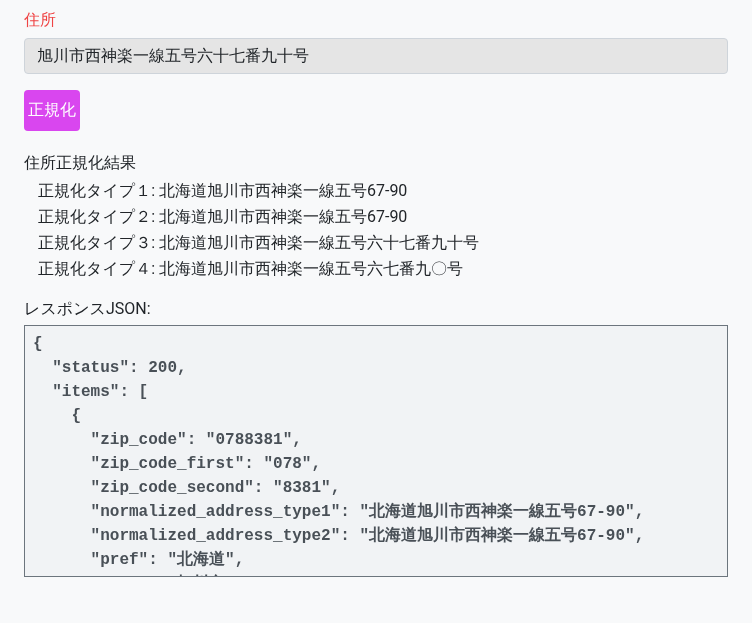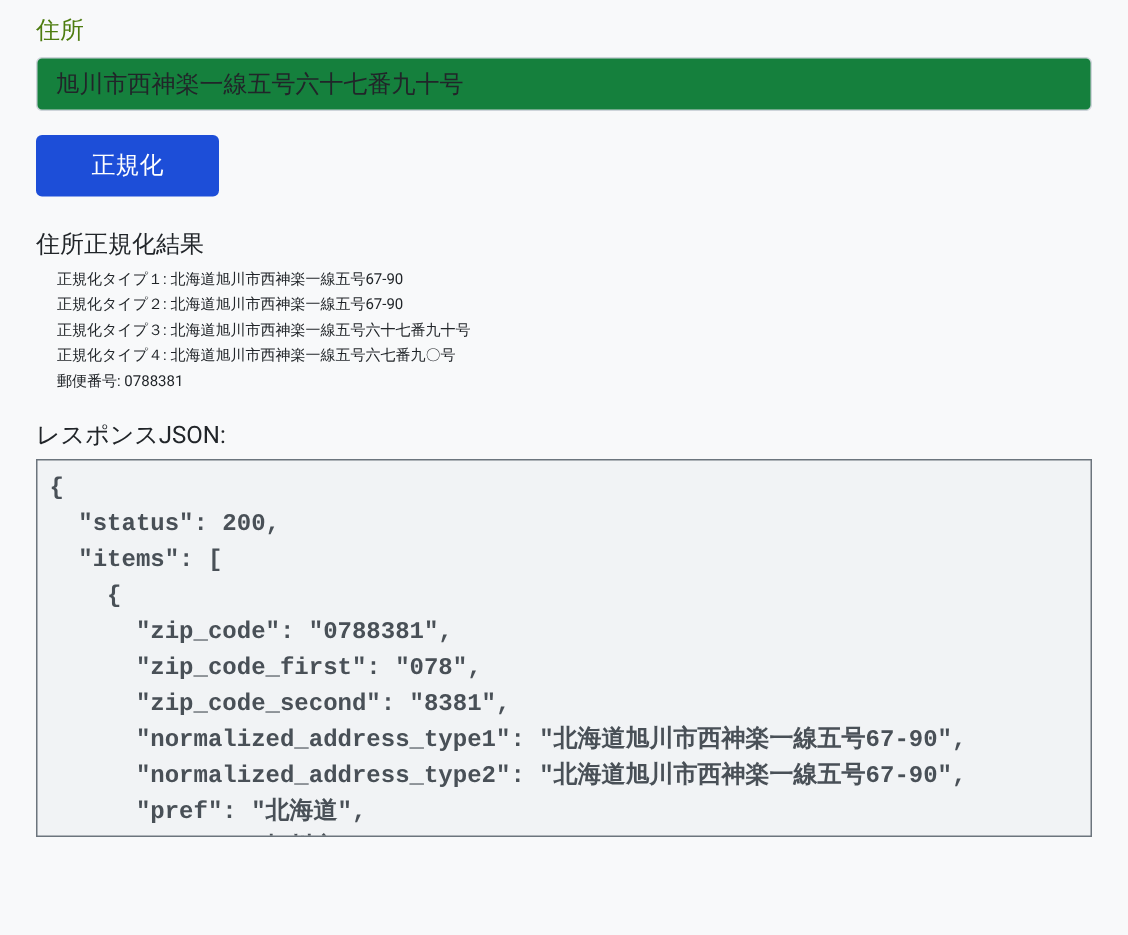--- a/index.html
+++ b/index.html
@@ -11,55 +11,55 @@
     font-family: -apple-system, BlinkMacSystemFont, "Segoe UI", Roboto, "Helvetica Neue", Arial, sans-serif;
     background: #f8f9fa;
     color: #212529;
     font-size: 16px;
     line-height: 1.5;
     padding: 8px 24px 0 24px;
     width: 752px;
   }
   .form-label {
     font-size: 16px;
-    color: #4d7c0f;
+    color: #ef4444;
     margin-bottom: 6px;
     display: block;
   }
   .form-input {
     width: 100%;
     padding: 8px 12px;
     font-size: 16px;
     border: 1px solid #ced4da;
     border-radius: 4px;
-    background: #15803d;
+    background: #e5e5e5;
     color: #212529;
     margin-bottom: 16px;
   }
   .btn-primary {
-    background: #1d4ed8;
+    background: #d946ef;
     color: #fff;
     border: none;
     border-radius: 4px;
-    padding: 10px 37px;
+    padding: 10px 4px;
     font-size: 16px;
     cursor: pointer;
     margin-bottom: 20px;
   }
   .section-heading {
     font-size: 16px;
     color: #212529;
     margin-bottom: 4px;
   }
   .result-list {
     padding-left: 14px;
     margin-bottom: 16px;
   }
   .result-row {
-    font-size: 10px;
+    font-size: 16px;
     color: #212529;
     margin-bottom: 2px;
   }
   .json-heading {
     font-size: 16px;
     margin-bottom: 4px;
   }
   .json-box {
     width: 100%;
     height: 252px;
@@ -87,21 +87,20 @@
 
 <button class="btn-primary">正規化</button>
 
 <div class="section-heading">住所正規化結果</div>
 
 <div class="result-list">
   <div class="result-row">正規化タイプ１: 北海道旭川市西神楽一線五号67-90</div>
   <div class="result-row">正規化タイプ２: 北海道旭川市西神楽一線五号67-90</div>
   <div class="result-row">正規化タイプ３: 北海道旭川市西神楽一線五号六十七番九十号</div>
   <div class="result-row">正規化タイプ４: 北海道旭川市西神楽一線五号六七番九〇号</div>
-  <div class="result-row">郵便番号: 0788381</div>
 </div>
 
 <div class="json-heading">レスポンスJSON:</div>
 
 <textarea class="json-box" readonly="" style="">{
   "status": 200,
   "items": [
     {
       "zip_code": "0788381",
       "zip_code_first": "078",

